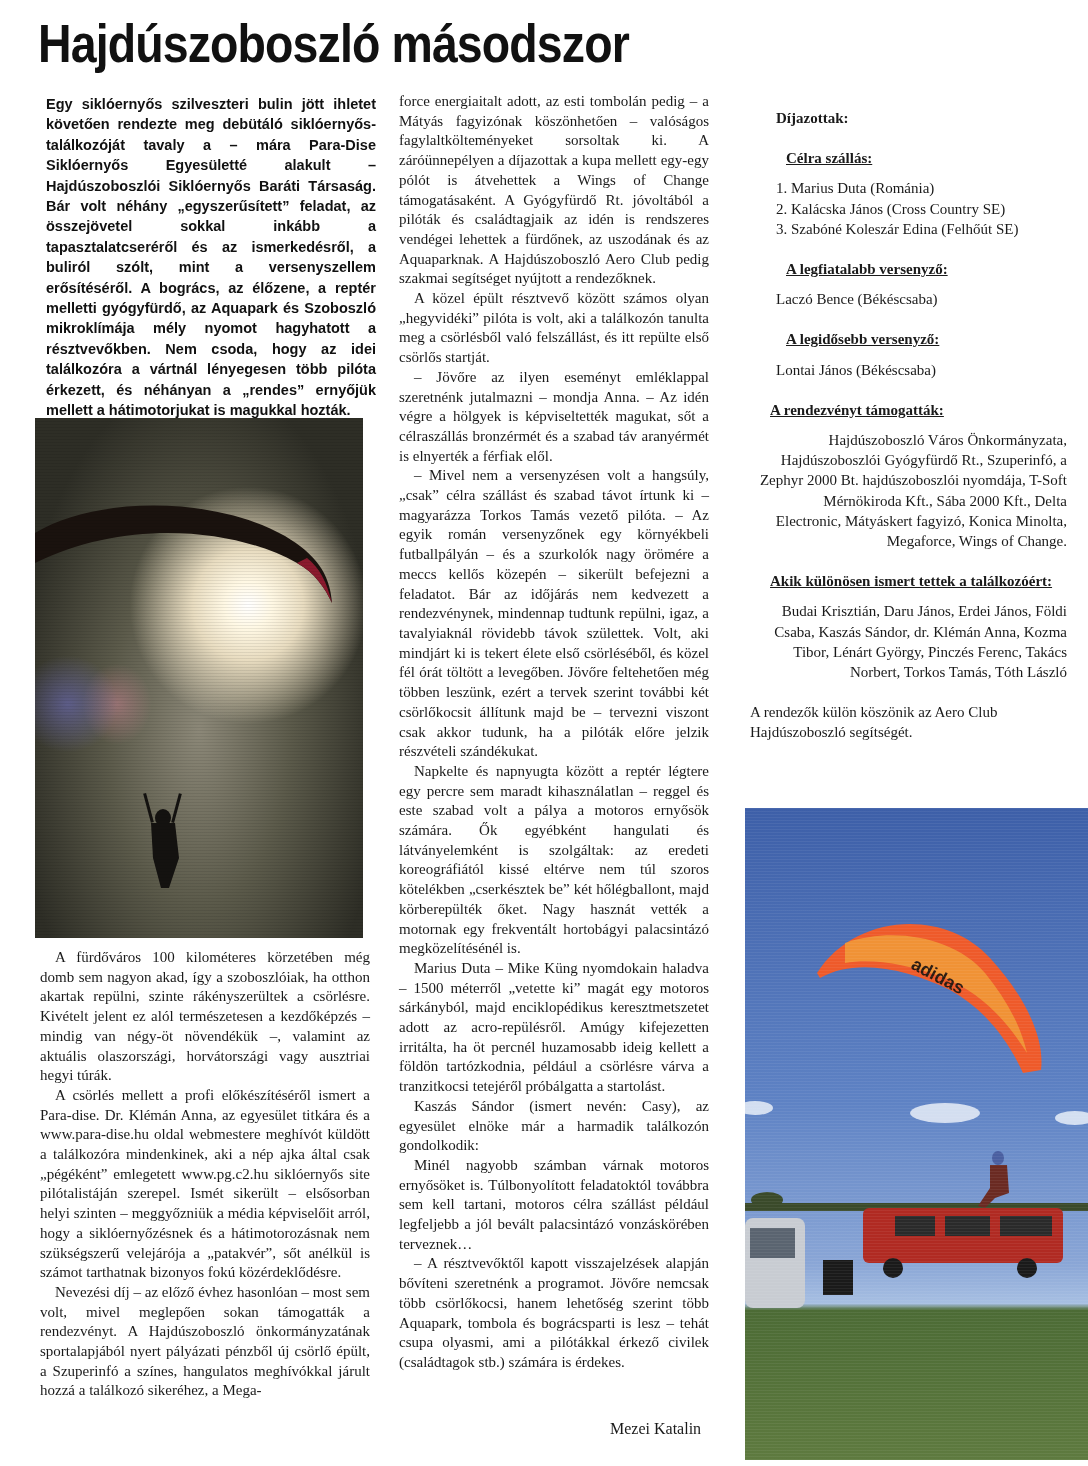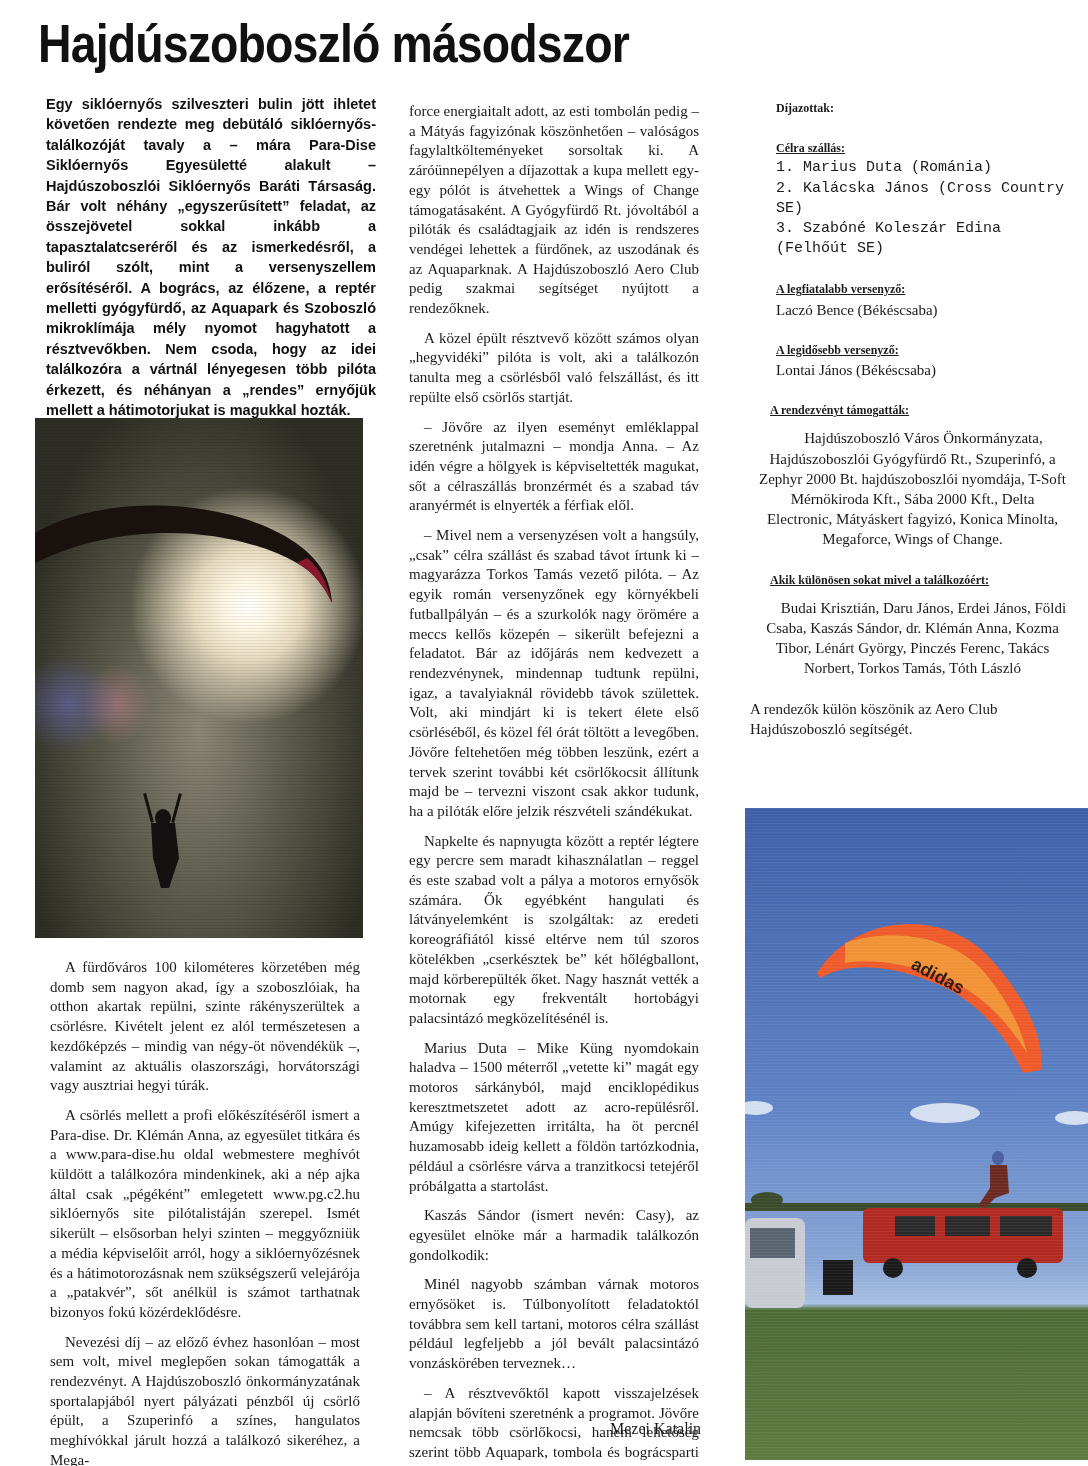--- a/index.html
+++ b/index.html
@@ -12,33 +12,33 @@
   }
   .lead {
     position:absolute; left:40px; top:88px; width:330px; margin:6px;
     font-family:"Liberation Sans", sans-serif; font-weight:bold;
     font-size:14.5px; line-height:20.4px; text-align:justify; color:#111;
   }
   .col {
     position:absolute; font-family:"Liberation Serif", serif;
     font-size:15px; line-height:19.7px; text-align:justify; color:#1a1a1a;
   }
-  .col p { margin:10px; text-indent:15px; }
+  .col p { margin:0; text-indent:15px; }
   .col p.noind { text-indent:0; }
   #col1 { left:40px; top:948px; width:330px; }
   #col2 { left:399px; top:92px; width:310px; }
   .byline { position:absolute; left:610px; top:1420px; font-family:"Liberation Serif", serif; font-size:16px; }
   .side { position:absolute; left:750px; top:98px; width:325px; font-family:"Liberation Serif", serif; font-size:15px; line-height:20.2px; color:#1a1a1a; }
-  .side h3 { margin:0; font-size:12px; font-weight:bold; text-decoration:underline; }
+  .side h3 { margin:10px; font-size:15px; font-weight:bold; text-decoration:underline; }
   .side .head0 { text-decoration:none; margin-left:26px; margin-bottom:20px; }
   .side .sec { margin-left:26px; margin-bottom:20px; }
   .side .sec.wide { margin-left:0; }
   .side .sec.wide h3 { margin-left:20px; }
-  .side ol { list-style:none; margin:0; padding:0;font-family:Liberation Mono, monospace; }
-  .side .para { margin:8px; text-indent:22px; text-align:center; }
+  .side ol { list-style:none; margin:0; padding:0; }
+  .side .para { margin:8px; text-indent:22px; text-align:right; }
   .side .thanks { margin:0; }
   
   .photo1 {
     position:absolute; left:35px; top:418px; width:328px; height:520px; overflow:hidden;
     background:
       radial-gradient(circle at 65% 36%, #ffffff 0, #fff8e4 6%, #e8dcc0 14%, rgba(120,110,90,0) 30%),
       radial-gradient(ellipse at 10% 55%, rgba(110,110,200,0.55) 0, rgba(110,110,200,0) 12%),
       radial-gradient(ellipse at 25% 55%, rgba(220,140,160,0.45) 0, rgba(220,140,160,0) 10%),
       radial-gradient(ellipse at 50% 60%, #8c8878 0, #5b5a4a 40%, #2e2e26 80%),
       #2e2d26;
@@ -118,21 +118,21 @@
     <h3>A legidősebb versenyző:</h3>
     <div>Lontai János (Békéscsaba)</div>
   </div>
 
   <div class="sec wide">
     <h3>A rendezvényt támogatták:</h3>
     <p class="para">Hajdúszoboszló Város Önkormányzata, Hajdúszoboszlói Gyógyfürdő Rt., Szuperinfó, a Zephyr 2000 Bt. hajdúszoboszlói nyomdája, T-Soft Mérnökiroda Kft., Sába 2000 Kft., Delta Electronic, Mátyáskert fagyizó, Konica Minolta, Megaforce, Wings of Change.</p>
   </div>
 
   <div class="sec wide">
-    <h3>Akik különösen sokat mivel a találkozóért:</h3>
+    <h3>Akik különösen ismert tettek a találkozóért:</h3>
     <p class="para">Budai Krisztián, Daru János, Erdei János, Földi Csaba, Kaszás Sándor, dr. Klémán Anna, Kozma Tibor, Lénárt György, Pinczés Ferenc, Takács Norbert, Torkos Tamás, Tóth László</p>
   </div>
 
   <p class="thanks">A rendezők külön köszönik az Aero Club Hajdúszoboszló segítségét.</p>
 </div>
 
 <div class="photo2">
   <svg width="343" height="652" viewBox="0 0 343 652" style="position:absolute;left:0;top:0">
     <g fill="#e8eef8" opacity="0.85">
       <ellipse cx="200" cy="305" rx="35" ry="10"></ellipse>

